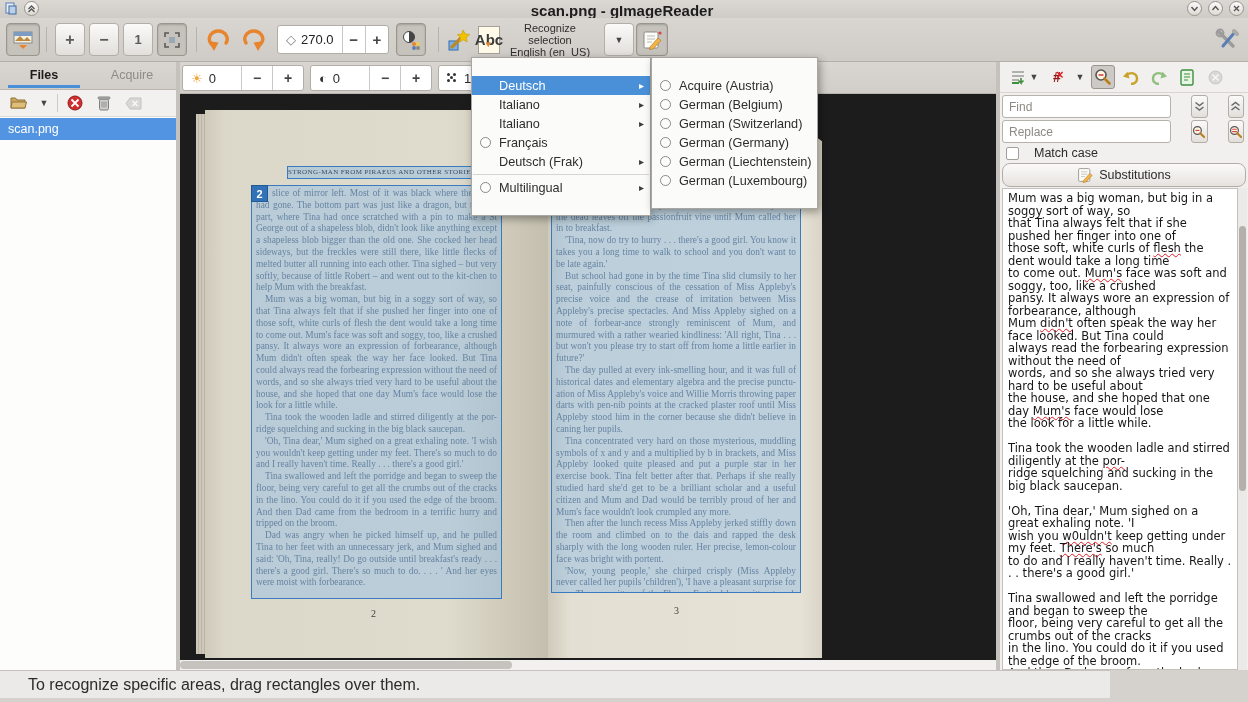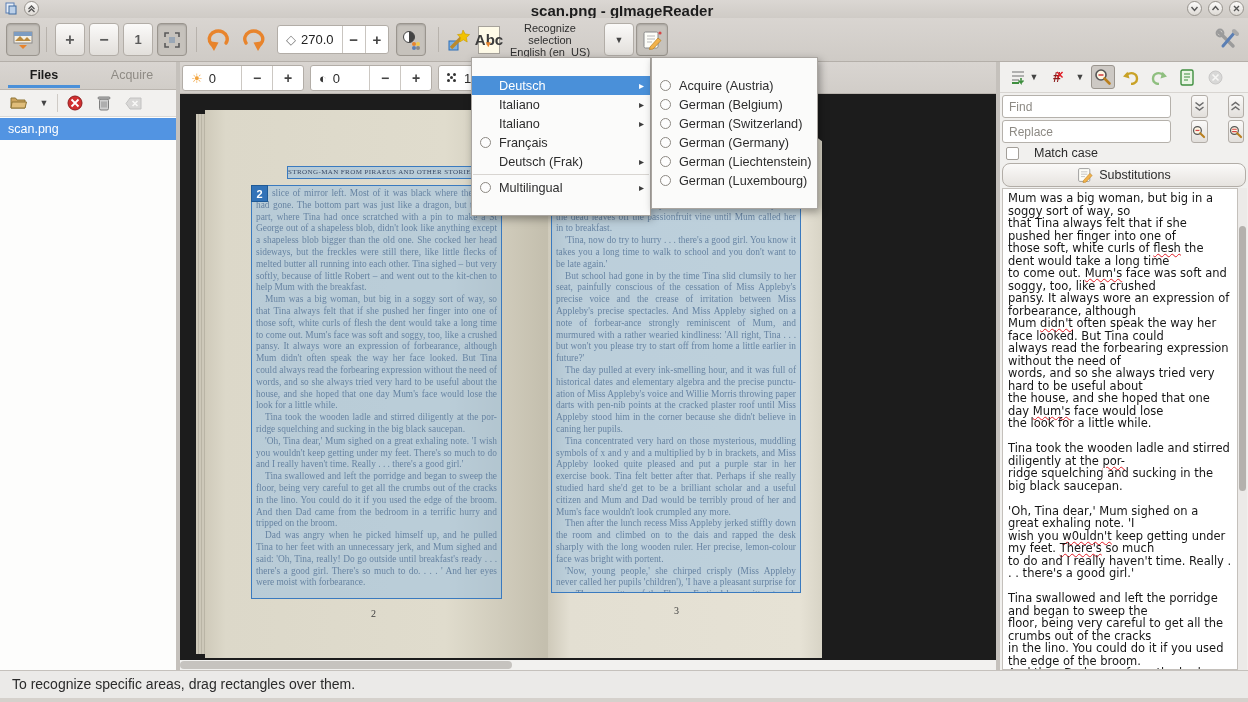--- a/index.html
+++ b/index.html
@@ -79,21 +79,21 @@
   .fbtn { width:28px; height:23px; background:linear-gradient(#fbfaf9,#e2dfdb); border:1px solid #b2ada7; border-radius:3px; display:flex; align-items:center; justify-content:center; }
   .mcrow { position:absolute; left:6px; top:84px; display:flex; align-items:center; gap:15px; font-size:12.5px; color:#2b2b2b; }
   .cbox { width:13px; height:13px; background:#fff; border:1px solid #a39f99; border-radius:2px; }
   .subsbtn { position:absolute; left:2px; top:101px; width:244px; height:24px; background:linear-gradient(#fbfaf9,#e6e3df); border:1px solid #b2ada7; border-radius:8px; display:flex; align-items:center; justify-content:center; gap:6px; font-size:12.5px; color:#2b2b2b; }
   .outtext { position:absolute; left:2px; top:126px; width:236px; height:482px; background:#fff; border:1px solid #c4c0bb; padding:3px 5px; font-family:"DejaVu Sans", sans-serif; font-size:11.5px; line-height:12.5px; color:#161616; white-space:pre-wrap; overflow:hidden; }
   .outtext .miss { text-decoration:underline; text-decoration-style:wavy; text-decoration-color:#e01b24; text-decoration-thickness:1px; text-underline-offset:1px; }
   .vscroll { position:absolute; left:238px; top:126px; width:9px; height:482px; background:#eceae8; }
   .vthumb { position:absolute; left:1px; top:38px; width:7px; height:265px; background:#b4b1ad; border-radius:4px; }
 
   
-  .statusbar { position:absolute; left:0; top:670px; width:1248px; height:28px; background:#ebeae8; border-top:1px solid #c5c1bc; line-height:27px; padding-left:12px; font-size:14px; color:#2b2b2b; }
+  .statusbar { position:absolute; left:0; top:670px; width:1110px; height:28px; background:#ebeae8; border-top:1px solid #c5c1bc; line-height:27px; padding-left:28px; font-size:16px; color:#2b2b2b; }
 
   
   .menu { position:absolute; background:#fbfbfa; border:1px solid #a9a5a0; box-shadow:2px 3px 8px rgba(0,0,0,.35); padding:18px 0; z-index:50; }
   .mainmenu { left:471px; top:57px; width:180px; }
   .submenu { left:651px; top:57px; width:167px; }
   .menu-item { height:19px; display:flex; align-items:center; position:relative; font-size:12.7px; color:#2d2d2d; }
   .menu-item .radio { position:absolute; left:8px; width:11px; height:11px; border:1px solid #8d8983; border-radius:50%; background:#fdfdfd; }
   .menu-item .mlabel { margin-left:27px; white-space:nowrap; }
   .menu-item .marrow { position:absolute; right:6px; font-size:10px; color:#3c3c3c; }
   .menu-item.hl { background:#4a90d9; color:#fff; }

